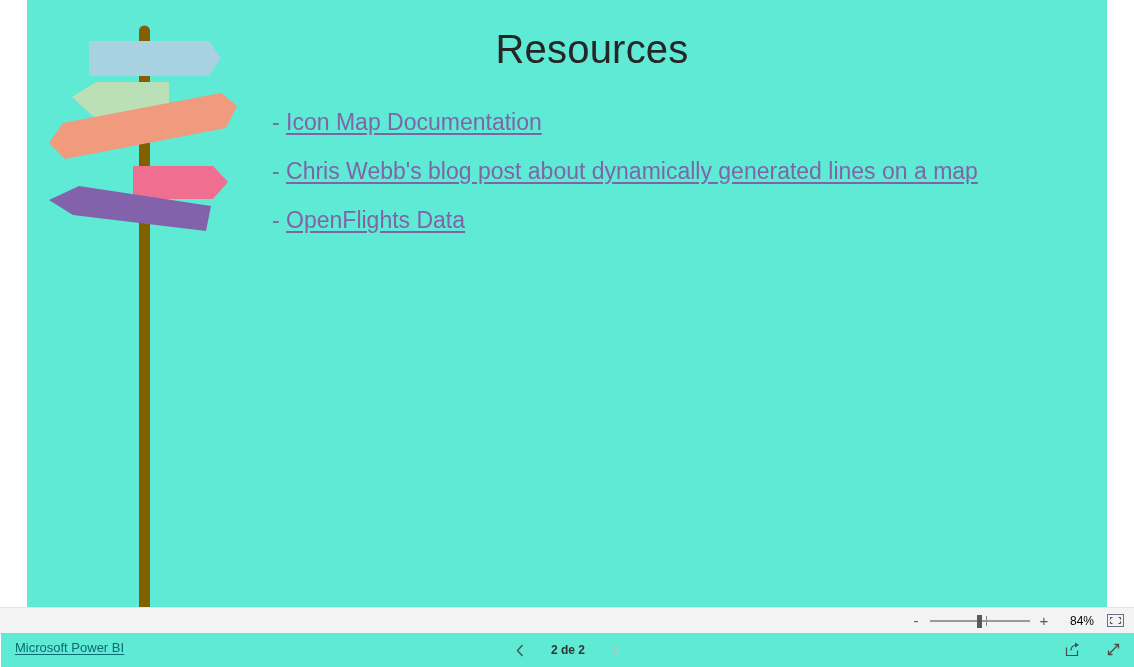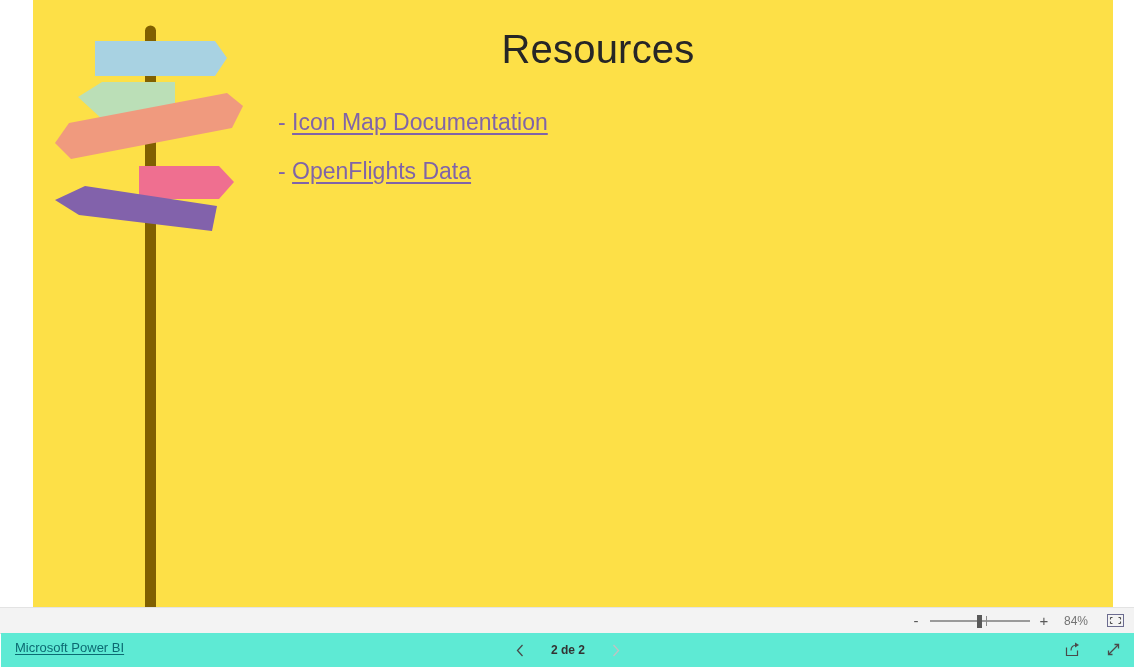--- a/index.html
+++ b/index.html
@@ -24,23 +24,22 @@
     height: 607px;
     background: #ffffff;
   }
 
   #slide {
     position: absolute;
     left: 27px;
     top: 0;
     width: 1080px;
     height: 607px;
-    background: #fde047;
+    background: #5eead4;
     overflow: hidden;
-    margin-left: 6px;
   }
 
   
   #signpost {
     position: absolute;
     left: 14px;
     top: 0px;
     width: 210px;
     height: 607px;
   }
@@ -144,24 +143,24 @@
   #zoom-tick {
     position: absolute;
     left: 56px;
     top: 5px;
     width: 1px;
     height: 10px;
     background: #8a8a8a;
   }
   #zoom-percent {
     font-size: 12px;
-    color: #737373;
+    color: #000000;
     margin: 0 10px 0 12px;
     min-width: 30px;
-    text-align: left;
+    text-align: right;
   }
   #fit-page-btn {
     width: 22px;
     height: 20px;
     display: flex;
     align-items: center;
     justify-content: center;
     cursor: pointer;
   }
 
@@ -265,20 +264,24 @@
 
     <div id="slide-title">Resources</div>
 
     <div id="link-list">
       <div class="link-row">
         <span class="link-dash">-</span>
         <span class="link-text">Icon Map Documentation</span>
       </div>
       <div class="link-row">
         <span class="link-dash">-</span>
+        <span class="link-text">Chris Webb's blog post about dynamically generated lines on a map</span>
+      </div>
+      <div class="link-row">
+        <span class="link-dash">-</span>
         <span class="link-text">OpenFlights Data</span>
       </div>
     </div>
 
   </div>
 </div>
 
 <div id="zoom-bar">
   <div id="zoom-controls">
 

